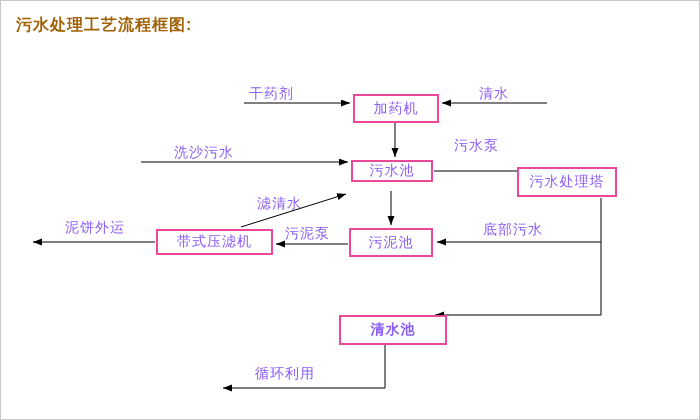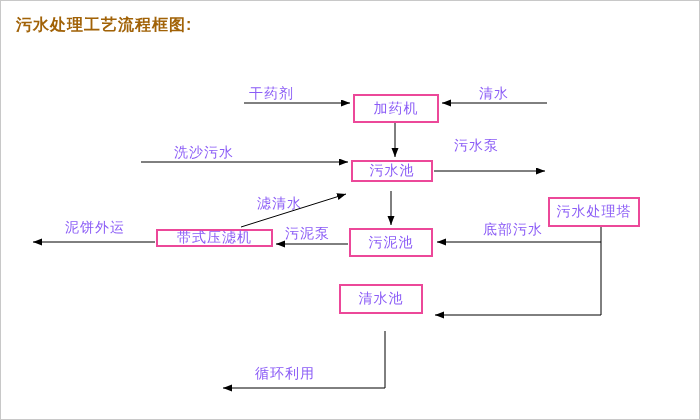--- a/index.html
+++ b/index.html
@@ -79,27 +79,27 @@
       <line x1="600" y1="314" x2="434" y2="314" marker-end="url(#arrow)"></line>
       <polyline points="384,330 384,387 222,387" marker-end="url(#arrow)"></polyline>
       <line x1="154" y1="241" x2="32" y2="241" marker-end="url(#arrow)"></line>
     </g>
   </svg>
 
   <div class="node" style="left:352px; top:93px; width:86px; height:29px;">加药机</div>
 
   <div class="node" style="left:350px; top:159px; width:82px; height:22px;">污水池</div>
 
-  <div class="node" style="left:547px; top:166px; width:92px; height:30px;margin-top:30px;">污水处理塔</div>
+  <div class="node" style="left:516px; top:166px; width:100px; height:30px;">污水处理塔</div>
 
   <div class="node" style="left:348px; top:227px; width:84px; height:29px;">污泥池</div>
 
-  <div class="node" style="left:155px; top:228px; width:117px; height:18px;">带式压滤机</div>
+  <div class="node" style="left:155px; top:228px; width:117px; height:26px;">带式压滤机</div>
 
-  <div class="node" style="left:338px; top:283px; width:84px; height:30px;">清水池</div>
+  <div class="node" style="left:338px; top:314px; width:108px; height:30px;font-weight:bold;">清水池</div>
 
   <div class="lbl" style="left:248px; top:84px;">干药剂</div>
 
   <div class="lbl" style="left:478px; top:84px;">清水</div>
 
   <div class="lbl" style="left:173px; top:143px;">洗沙污水</div>
 
   <div class="lbl" style="left:453px; top:136px;">污水泵</div>
 
   <div class="lbl" style="left:256px; top:194px;">滤清水</div>

